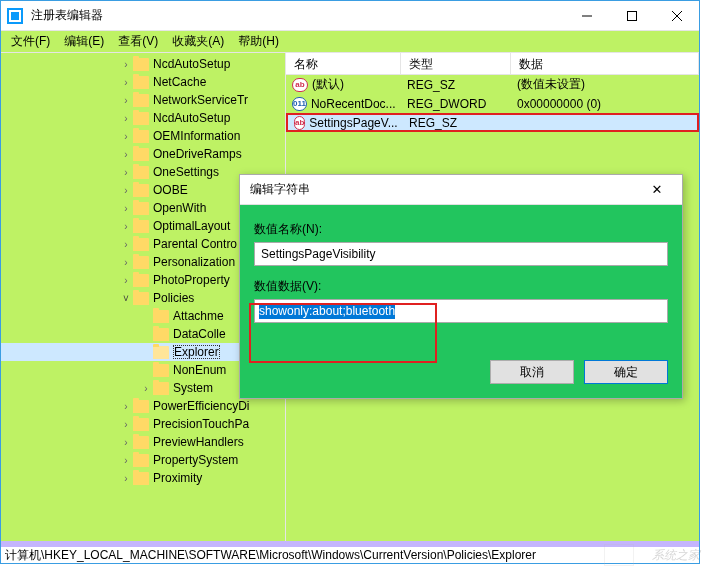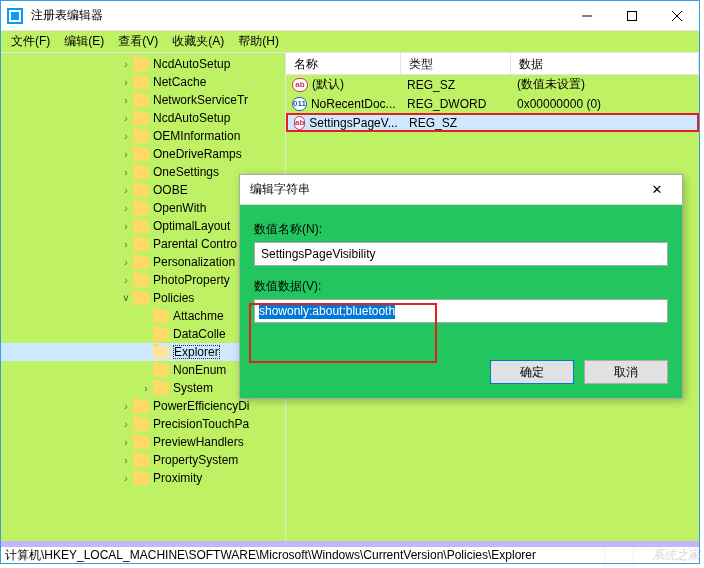--- a/index.html
+++ b/index.html
@@ -266,22 +266,22 @@
   </div>
   <div class="dialog-body">
     <div class="dlabel">数值名称(N):</div>
     <input class="dinput" readonly="" value="SettingsPageVisibility" style="">
     <div class="dlabel" style="margin-top:12px">数值数据(V):</div>
     <div class="dinput" style="display:flex;align-items:center;padding:0 4px">
       <span class="value-selection">showonly:about;bluetooth</span>
     </div>
   </div>
   <div class="dialog-buttons">
+    <button class="dbtn">取消</button>
     <button class="dbtn primary">确定</button>
-    <button class="dbtn">取消</button>
   </div>
 </div>
 
 <div class="value-highlight-box"></div>
 
 <div class="watermark">
   <div class="watermark-icon"></div>
   <span>系统之家</span>
 </div>
 

